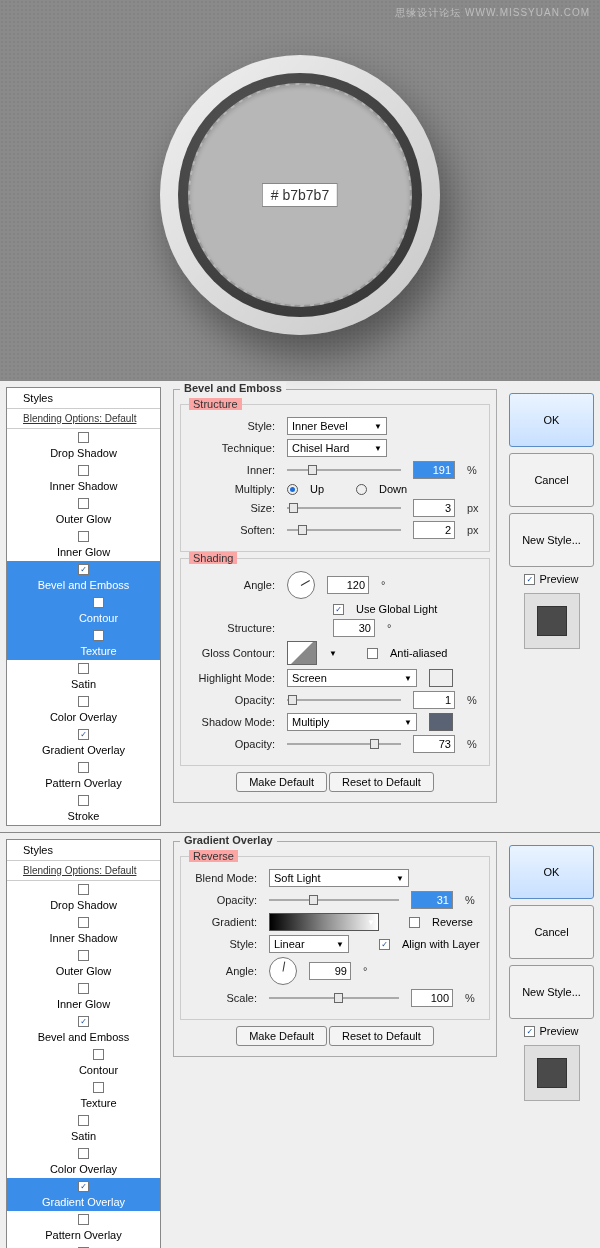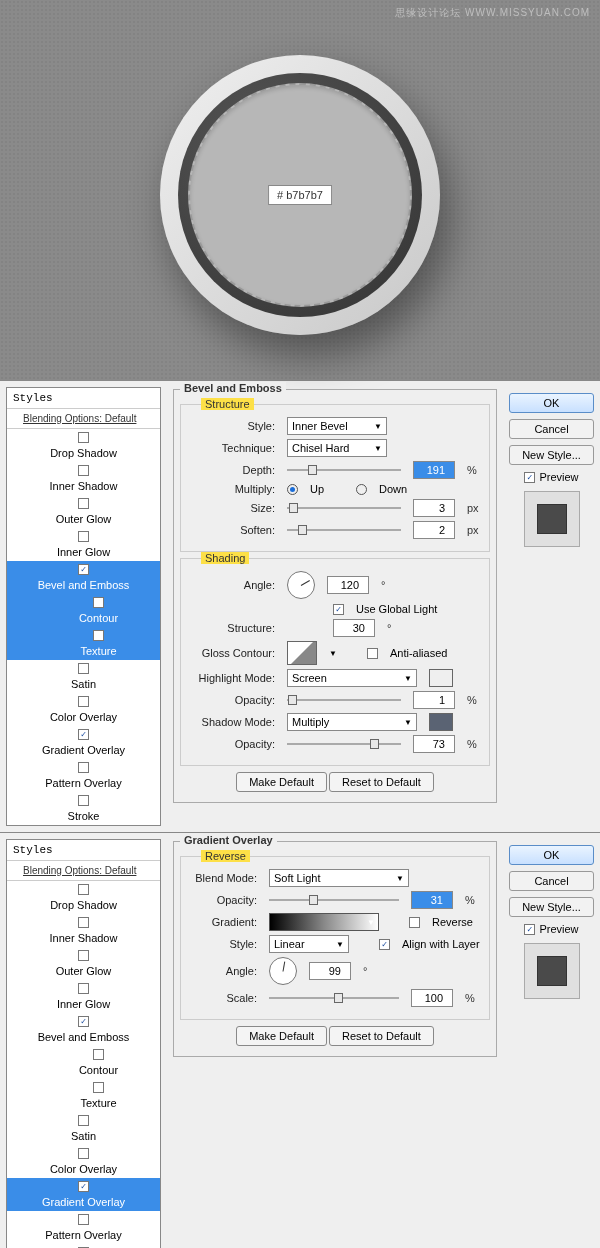--- a/index.html
+++ b/index.html
@@ -2,60 +2,60 @@
 <html><head>
 <meta charset="utf-8">
 <style>
 * { box-sizing: border-box; margin: 0; padding: 0; font-family: Tahoma, sans-serif; font-size: 11px; }
 body { width: 600px; background: #fff; }
 
 .knob-area { width: 600px; height: 380px; background: #8a8a8a; position: relative; background-image: radial-gradient(circle, rgba(0,0,0,0.05) 1px, transparent 1px); background-size: 4px 4px; }
 .knob-outer { position: absolute; left: 160px; top: 55px; width: 280px; height: 280px; border-radius: 50%; background: linear-gradient(135deg, #f0f0f0, #c8c8c8); box-shadow: 10px 20px 40px rgba(0,0,0,0.4); }
 .knob-ring { position: absolute; left: 18px; top: 18px; width: 244px; height: 244px; border-radius: 50%; background: radial-gradient(circle at 35% 30%, #555, #333); }
 .knob-inner { position: absolute; left: 10px; top: 10px; width: 224px; height: 224px; border-radius: 50%; background: #b7b7b7; border: 2px dashed #999; box-shadow: inset 0 2px 4px rgba(0,0,0,0.15); }
-.knob-label { position: absolute; left: 50%; top: 50%; transform: translate(-50%, -50%); background: #fff; border: 1px solid #888; padding: 3px 8px; font-size: 11px; color: #333; }
+.knob-label { position: absolute; left: 50%; top: 50%; transform: translate(-50%, -50%); background: #fff; border: 1px solid #888; padding: 3px 8px; font-size: 14px; color: #333; }
 .watermark { position: absolute; top: 6px; right: 10px; color: rgba(255,255,255,0.45); font-size: 10px; letter-spacing: 1px; }
 
 .dialog { width: 600px; background: #efefef; border-top: 1px solid #888; display: flex; padding: 6px; gap: 8px; }
 .styles-col { width: 155px; border: 1px solid #888; background: #fff; }
-.styles-hdr { padding: 4px 6px; border-bottom: 1px solid #ccc; font-family: Liberation Mono, monospace; }
+.styles-hdr { padding: 4px 16px; border-bottom: 1px solid #ccc; }
 .styles-sub { padding: 4px 16px; border-bottom: 1px solid #ccc; font-size: 10px; color: #333; text-decoration: underline; }
 .style-item { padding: 3px 6px; display: flex; align-items: center; gap: 4px; cursor: pointer; flex-direction: column; }
 .style-item.sub { padding-left: 36px; }
 .style-item.sel { background: #3a8de8; color: #fff; }
 .cb { width: 11px; height: 11px; border: 1px solid #777; background: #fff; display: inline-flex; align-items: center; justify-content: center; font-size: 8px; color: #1a4ca0; }
 
 .main-col { flex: 1; padding-top: 2px; }
 .fieldset { border: 1px solid #aaa; margin: 0 4px 8px 4px; padding: 8px 6px 10px 6px; position: relative; background: #efefef; }
 .fieldset .legend-outer { position: absolute; top: -8px; left: 6px; background: #efefef; padding: 0 4px; font-weight: bold; color: #333; }
 .sect { border: 1px solid #ccc; margin: 6px 0; padding: 8px 6px; position: relative; }
-.sect .legend { position: absolute; top: -7px; left: 20px; background: #fde047; padding: 0 4px; color: #333; }
+.sect .legend { position: absolute; top: -7px; left: 8px; background: #fca5a5; padding: 0 4px; color: #333; }
 .row { display: flex; align-items: center; margin: 4px 0; gap: 12px; }
 .lbl { width: 88px; text-align: right; color: #222; }
 .lbl.short { width: 70px; }
 .select { border: 1px solid #888; background: #fff; height: 18px; padding: 0 4px; display: flex; align-items: center; justify-content: space-between; gap: 6px; min-width: 100px; }
 .select .arrow { font-size: 8px; }
 .slider { flex: 1; height: 14px; position: relative; max-width: 130px; }
 .slider .track { position: absolute; top: 6px; left: 0; right: 0; height: 2px; background: #aaa; }
 .slider .thumb { position: absolute; top: 2px; width: 9px; height: 10px; background: #e8e8e8; border: 1px solid #666; }
-.numinput { width: 42px; height: 18px; border: 1px solid #888; background: #fff; text-align: right; padding: 0 9px; line-height: 16px; }
+.numinput { width: 42px; height: 18px; border: 1px solid #888; background: #fff; text-align: right; padding: 0 3px; line-height: 16px; }
 .numinput.hl { background: #3a8de8; color: #fff; }
 .unit { color: #333; min-width: 16px; }
 .radio { width: 11px; height: 11px; border: 1px solid #555; border-radius: 50%; display: inline-flex; align-items: center; justify-content: center; }
 .radio .dot { width: 5px; height: 5px; border-radius: 50%; background: #1a6dd8; }
 .swatch { width: 24px; height: 18px; border: 1px solid #666; }
 .contour-sw { width: 30px; height: 24px; border: 1px solid #666; background: linear-gradient(135deg, #fff 48%, #888 52%); }
 .angle-dial { width: 28px; height: 28px; border: 1px solid #777; border-radius: 50%; background: #fff; position: relative; }
 .angle-dial .tick { position: absolute; left: 50%; top: 50%; width: 10px; height: 1px; background: #333; transform-origin: left center; }
 .grad-bar { flex: 1; max-width: 110px; height: 18px; border: 1px solid #555; background: linear-gradient(to right, #000, #888, #fff); display: flex; justify-content: flex-end; align-items: center; }
 .btn-row { display: flex; gap: 2px; justify-content: center; margin-top: 6px; }
 .pbtn { border: 1px solid #888; background: #f4f4f4; padding: 3px 12px; border-radius: 3px; cursor: pointer; }
 
 .right-col { width: 85px; padding-top: 6px; }
-.rbtn { display: block; width: 100%; border: 1px solid #5a8dc8; background: linear-gradient(#eaf4ff, #c8e0ff); padding: 3px 0; text-align: center; border-radius: 3px; margin-bottom: 6px; cursor: pointer; font-size: 11px; }
+.rbtn { display: block; width: 100%; border: 1px solid #5a8dc8; background: linear-gradient(#eaf4ff, #c8e0ff); padding: 20px 0; text-align: center; border-radius: 3px; margin-bottom: 6px; cursor: pointer; font-size: 11px; }
 .rbtn.plain { background: #f2f2f2; border-color: #999; }
 .prev-row { display: flex; align-items: center; gap: 4px; margin: 4px 0 8px 0; justify-content: center; }
 .prev-swatch { width: 56px; height: 56px; background: #e0e0e0; border: 1px solid #aaa; display: flex; align-items: center; justify-content: center; margin: 0 auto; }
 .prev-swatch .inner { width: 30px; height: 30px; background: #4a4a4a; border: 1px solid #333; }
 .footer-wm { height: 18px; background: #f3f3f3; color: #bbb; font-size: 9px; padding: 2px 6px; letter-spacing: 1px; }
 </style>
 </head>
 <body>
 
 <div class="knob-area">
@@ -136,21 +136,21 @@
             </div>
           </div>
         <div class="row">
             <span class="lbl">Technique:</span>
             <div class="select">
               <span>Chisel Hard</span>
               <span class="arrow">▼</span>
             </div>
           </div>
         <div class="row">
-            <span class="lbl">Depth:</span>
+            <span class="lbl">Inner:</span>
             <div class="slider">
               <div class="track"></div>
               <div class="thumb" style="left:18%"></div>
             </div>
             <div class="numinput hl">191</div>
             <span class="unit">%</span>
           </div>
         <div class="row">
             <span class="lbl">Multiply:</span>
             <span class="radio">

